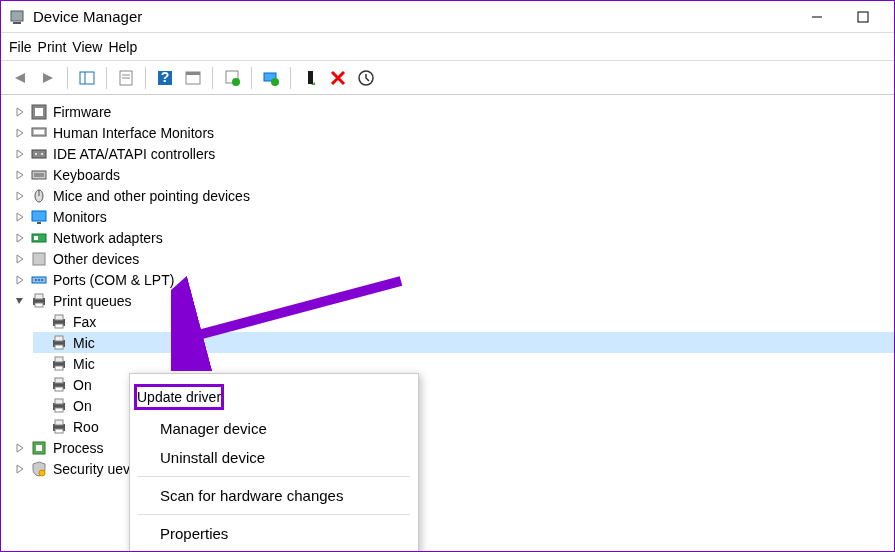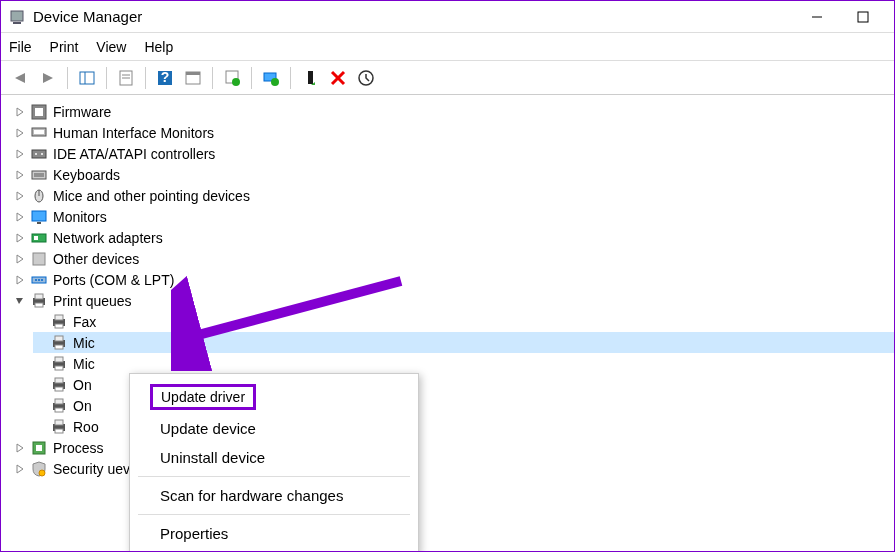--- a/index.html
+++ b/index.html
@@ -1,36 +1,36 @@
 <!DOCTYPE html>
 <html><head>
 <meta charset="utf-8">
 <style>
 * { margin:0; padding:0; box-sizing:border-box; font-family:"Segoe UI",Tahoma,sans-serif; font-size:14px; }
 body { background:#fff; border:1px solid #7a00cc; width:895px; height:552px; overflow:hidden; position:relative; }
 .titlebar { display:flex; align-items:center; height:32px; padding:0 8px; border-bottom:1px solid #ddd; }
 .titlebar .app-icon { width:16px; height:16px; margin-right:8px; }
 .titlebar .title { flex:1; font-size:15px; color:#000; }
 .titlebar .win-btn { width:46px; height:32px; display:flex; align-items:center; justify-content:center; }
-.menubar { display:flex; gap:18px; height:28px; align-items:center; padding:0 8px; border-bottom:1px solid #ddd; font-size:14px; }
+.menubar { display:flex; gap:6px; height:28px; align-items:center; padding:0 8px; border-bottom:1px solid #ddd; font-size:14px; }
 .menubar span { cursor:default; }
 .toolbar { display:flex; align-items:center; height:34px; padding:0 6px; gap:2px; border-bottom:1px solid #ccc; }
 .toolbar .tbtn { width:26px; height:26px; display:flex; align-items:center; justify-content:center; border:1px solid transparent; }
 .toolbar .sep { width:1px; height:22px; background:#ccc; margin:0 4px; }
 .tree { padding:6px 0 0 12px; user-select:none; }
 .node { display:flex; align-items:center; height:21px; gap:4px; white-space:nowrap; }
 .tog { width:14px; height:14px; display:flex; align-items:center; justify-content:center; color:#666; font-size:10px; }
 .dev-icon { width:16px; height:16px; display:flex; align-items:center; justify-content:center; }
 .children { margin-left:20px; }
 .sel { background:#cde8ff; }
 .sel .label { background:#cde8ff; }
 .label { padding:0 2px; }
 .ctxmenu { position:absolute; left:128px; top:372px; width:290px; background:#fff; border:1px solid #ccc; box-shadow:2px 2px 8px rgba(0,0,0,0.25); padding:6px 0; }
 .ctxmenu .item { padding:6px 30px; font-size:15px; cursor:default; }
-.ctxmenu .hl { border:3px solid #8200d1; display:inline-block; padding:2px 8px; margin-left:20px; margin-top:4px; margin-bottom:4px; }
+.ctxmenu .hl { border:3px solid #8200d1; display:inline-block; padding:2px 0; margin-left:4px; margin-top:4px; margin-bottom:4px; }
 .ctxmenu .sep { border-top:1px solid #ddd; margin:4px 8px; }
 .ctxmenu .bold { font-weight:normal; }
 .arrow { position:absolute; left:170px; top:270px; pointer-events:none; }
 svg { display:block; }
 </style>
 </head>
 <body>
 
 <div class="titlebar">
   <span class="app-icon">
@@ -371,21 +371,21 @@
           <path d="M8 1 L14 3 L14 8 Q14 14 8 15 Q2 14 2 8 L2 3 Z" fill="#ccc" stroke="#888"></path>
           <circle cx="11" cy="12" r="3" fill="#fb0" stroke="#c80"></circle>
         </svg>
       </span>
       <span class="label">Security uevices</span>
     </div>
   </div>
 
 <div class="ctxmenu">
   <div><span class="hl">Update driver</span></div>
-  <div class="item">Update device</div>
+  <div class="item">Manager device</div>
   <div class="item">Uninstall device</div>
   <div class="sep"></div>
   <div class="item">Scan for hardware changes</div>
   <div class="sep"></div>
   <div class="item bold">Properties</div>
 </div>
 
 <svg class="arrow" width="240" height="100">
   <defs>
       <marker id="ah" markerWidth="12" markerHeight="12" refX="2" refY="6" orient="auto">

